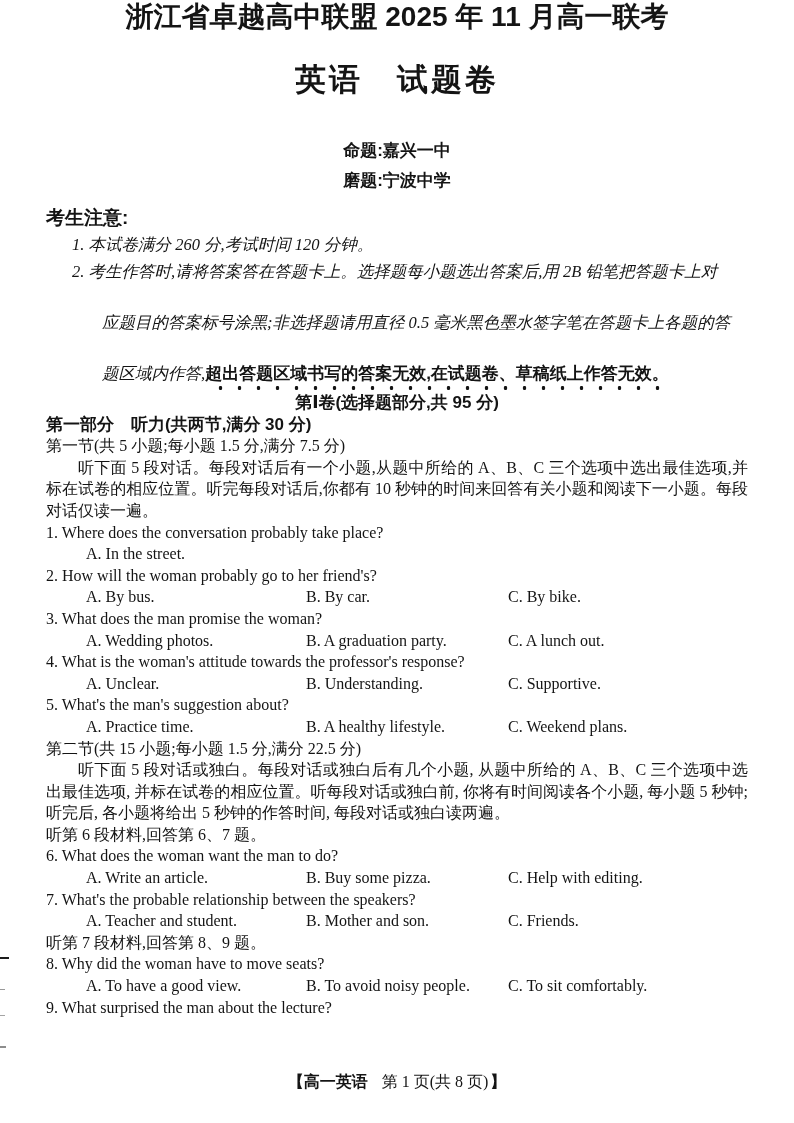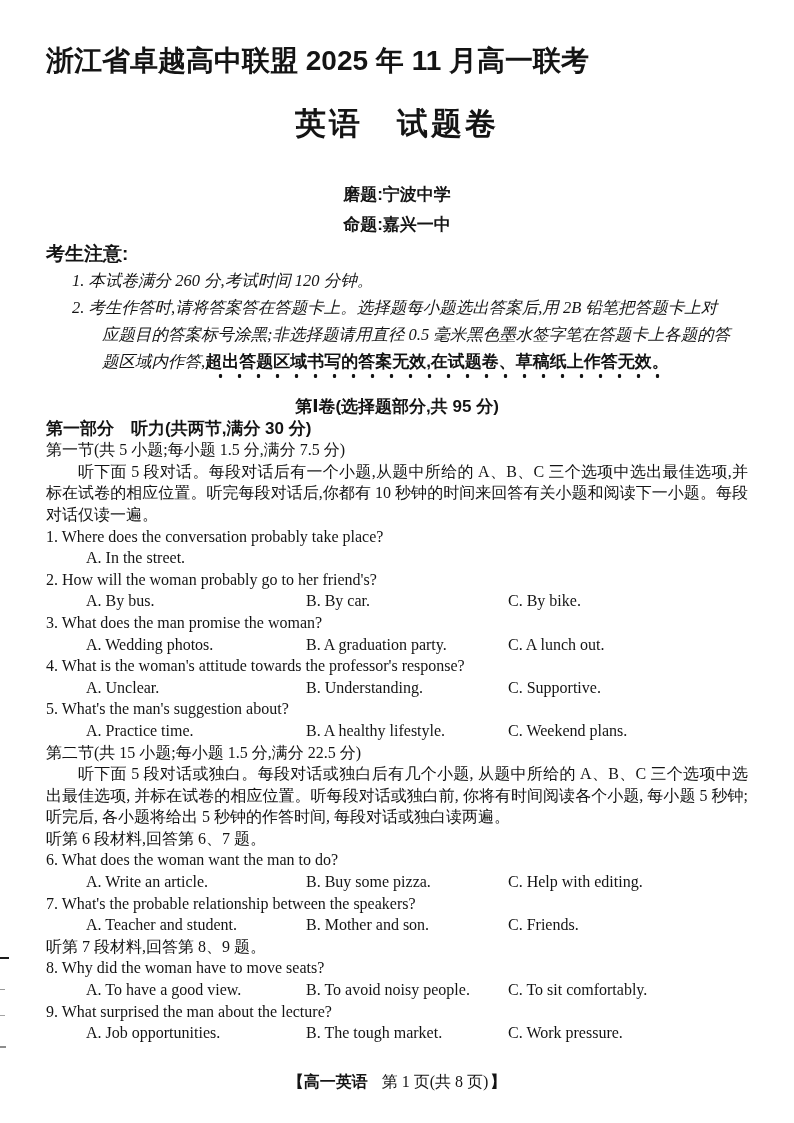--- a/index.html
+++ b/index.html
@@ -9,40 +9,40 @@
     box-sizing:border-box;
     padding:0 46px;
     background:#ffffff;
     color:#141414;
     font-family:"Liberation Serif","DejaVu Serif",serif;
     font-size:16px;
     overflow:hidden;
   }
   .hei{font-family:"Liberation Sans","DejaVu Sans",sans-serif;}
 
-  .title{margin:0;padding-top:44px;text-align:left;font-size:28px;line-height:34px;font-weight:700;}
+  .title{margin:0;text-align:center;font-size:28px;line-height:34px;font-weight:700;}
   .subject{margin:26px 0 0;text-align:center;font-size:31px;line-height:40px;font-weight:700;letter-spacing:3px;}
   .credits{margin-top:36px;text-align:center;font-size:17px;line-height:30px;font-weight:700;}
 
-  .notice-head{margin-top:0;font-size:19px;line-height:27px;font-weight:700;}
+  .notice-head{margin-top:8px;font-size:19px;line-height:27px;font-weight:700;}
   .notice{font-style:italic;font-size:16.5px;line-height:27px;}
   .ni1,.n2l1{padding-left:26px;}
-  .n2l2,.n2l3{padding-left:56px;}
+  .n2l2,.n2l3{padding-left:56px;margin-top:24px;}
   .warn{
     font-style:normal;font-weight:700;font-size:17px;
     font-family:"Liberation Sans","DejaVu Sans",sans-serif;
     padding-bottom:8px;
     background-image:radial-gradient(circle,#141414 1.7px,rgba(0,0,0,0) 2.1px);
     background-size:19px 6px;
     background-repeat:repeat-x;
     background-position:6px bottom;
   }
 
   .exam-body{line-height:21.6px;}
-  .volume{margin-top:21px;text-align:center;font-weight:700;font-size:17px;}
+  .volume{margin-top:5px;text-align:center;font-weight:700;font-size:17px;}
   .part-title{font-weight:700;font-size:17px;}
   .intro{text-align:justify;text-indent:2em;}
   .q-opts{display:flex;padding-left:40px;}
   .oa{width:220px;}
   .ob{width:202px;}
   .oc{flex:1;}
 
   .footer{position:absolute;left:0;right:0;bottom:30px;text-align:center;font-size:16px;line-height:22px;}
   .fb{font-weight:700;font-family:"Liberation Sans","DejaVu Sans",sans-serif;}
   .fp{margin:0 2px 0 14px;}
@@ -60,22 +60,22 @@
 
   <div class="tick t1"></div>
   <div class="tick t2"></div>
   <div class="tick t3"></div>
   <div class="tick t4"></div>
 
   <h1 class="title hei">浙江省卓越高中联盟 2025 年 11 月高一联考</h1>
   <h2 class="subject hei">英语　试题卷</h2>
 
   <div class="credits hei">
+    <div>命题:嘉兴一中</div>
     <div>磨题:宁波中学</div>
-    <div>命题:嘉兴一中</div>
   </div>
 
   <div class="notice-head hei">考生注意:</div>
   <div class="notice">
     <div class="ni1">1. 本试卷满分 260 分,考试时间 120 分钟。</div>
     <div class="n2l1">2. 考生作答时,请将答案答在答题卡上。选择题每小题选出答案后,用 2B 铅笔把答题卡上对</div>
     <div class="n2l2">应题目的答案标号涂黑;非选择题请用直径 0.5 毫米黑色墨水签字笔在答题卡上各题的答</div>
     <div class="n2l3"><span>题区域内作答,</span><span class="warn">超出答题区域书写的答案无效,在试题卷、草稿纸上作答无效。</span></div>
   </div>
 
@@ -157,25 +157,20 @@
       <div>8. Why did the woman have to move seats?</div>
       <div class="q-opts">
         <span class="oa">A. To have a good view.</span>
         <span class="ob">B. To avoid noisy people.</span>
         <span class="oc">C. To sit comfortably.</span>
       </div>
     </div>
 
     <div class="q">
       <div>9. What surprised the man about the lecture?</div>
-      <div class="q-opts">
-        <span class="oa">A. Job opportunities.</span>
-        <span class="ob">B. The tough market.</span>
-        <span class="oc">C. Work pressure.</span>
-      </div>
     </div>
 
   </div>
 
   <div class="footer">
     <span class="fb">【</span><span class="fb">高一英语</span><span class="fp">第 1 页(共 8 页)</span><span class="fb">】</span>
   </div>
 
 </div>
 

